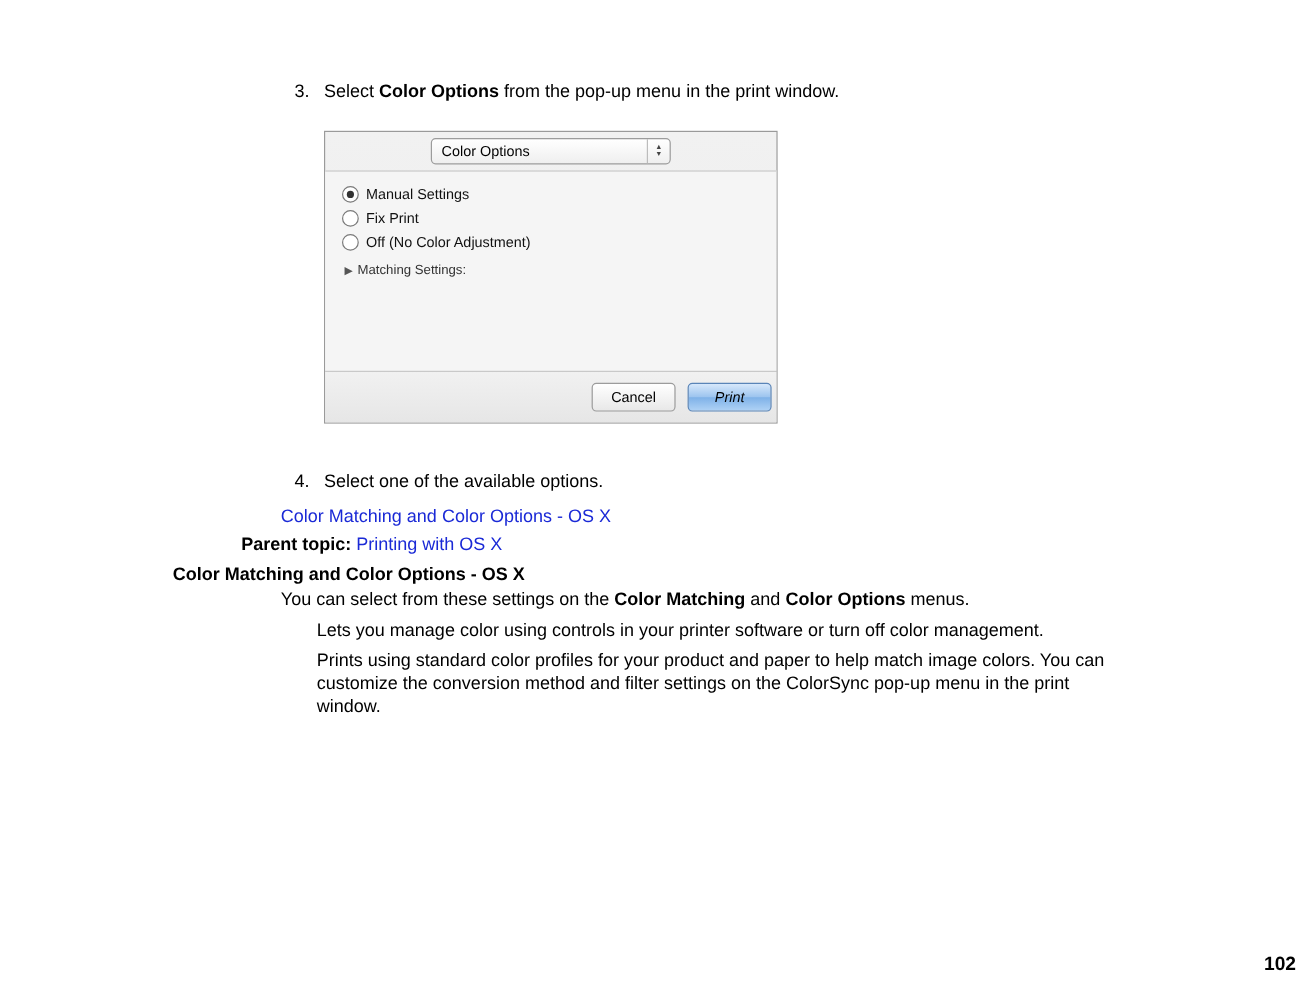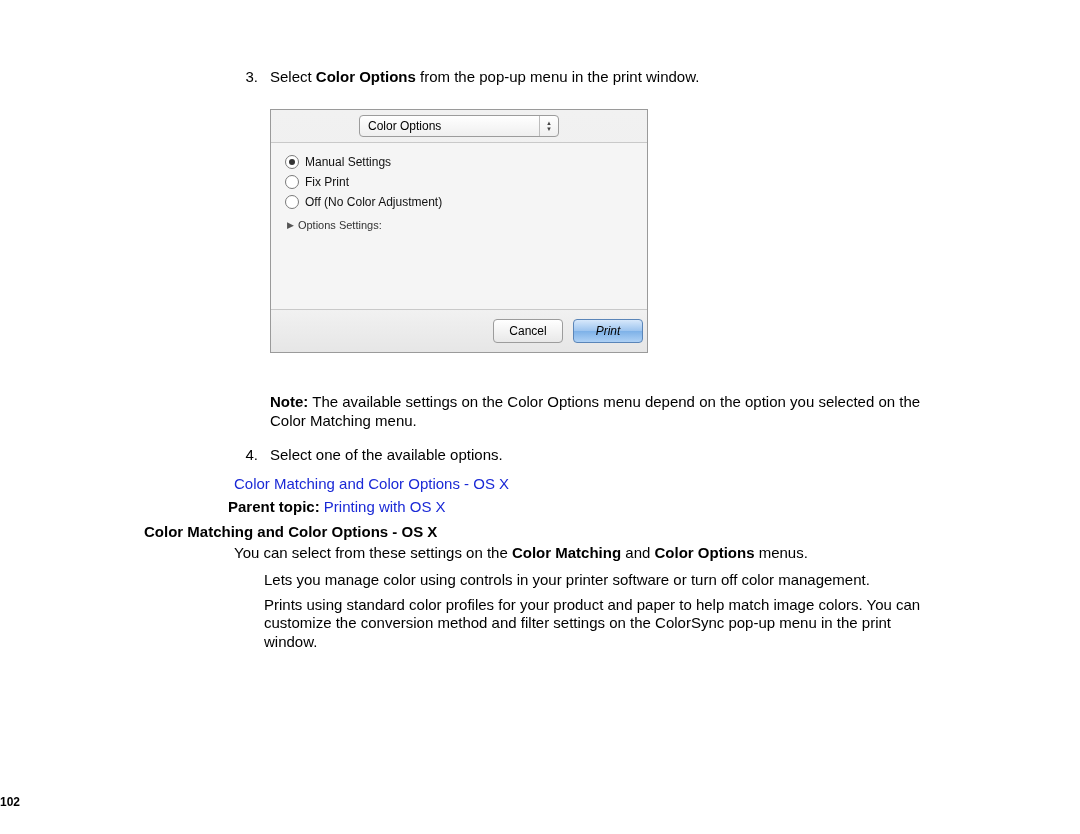--- a/index.html
+++ b/index.html
@@ -170,21 +170,21 @@
     width: 660px;
   }
   .link {
     color: #1a29d6;
   }
   .links-block {
     margin-left: 90px;
     margin-top: 10px;
   }
   .parent-topic {
-    margin-left: 84px;
+    margin-left: 57px;
     margin-top: 6px;
   }
   .h-section {
     font-weight: bold;
     margin-left: 0px;
     margin-top: 8px;
     margin-bottom: 4px;
   }
   .section-body {
     margin-left: 90px;
@@ -202,22 +202,22 @@
   .sub-dl dd {
     margin: 0 0 6px 30px;
     line-height: 1.25;
     width: 680px;
   }
   .page-num {
     position: absolute;
     left: 0;
     width: 1080px;
     top: 795px;
-    text-align: left;
-    font-size: 12px;
+    text-align: right;
+    font-size: 16px;
     font-weight: bold;
   }
 </style>
 </head>
 <body>
 
 <div class="page">
   <div class="content">
 
     <ol class="steps">
@@ -246,37 +246,34 @@
           <div class="radio-row">
             <span class="radio"></span>
             <span>Fix Print</span>
           </div>
           <div class="radio-row">
             <span class="radio"></span>
             <span>Off (No Color Adjustment)</span>
           </div>
           <div class="adv-row">
             <span class="disclosure">▶</span>
-            <span>Options Settings:</span>
+            <span>Matching Settings:</span>
           </div>
         </div>
         <div class="shot-footer">
           <div class="mac-btn">
             <span>Cancel</span>
           </div>
           <div class="mac-btn primary">
             <span>Print</span>
           </div>
         </div>
       </div>
     </div>
 
-    <div class="note-block">
-      <span class="strong">Note:</span><span> The available settings on the Color Options menu depend on the option you selected on the Color Matching menu.</span>
-    </div>
 
     <ol class="steps">
       <li>
         <span class="num">4.</span>
         <span>Select one of the available options.</span>
       </li>
     </ol>
 
     <div class="links-block">
       <span class="link">Color Matching and Color Options - OS X</span>

